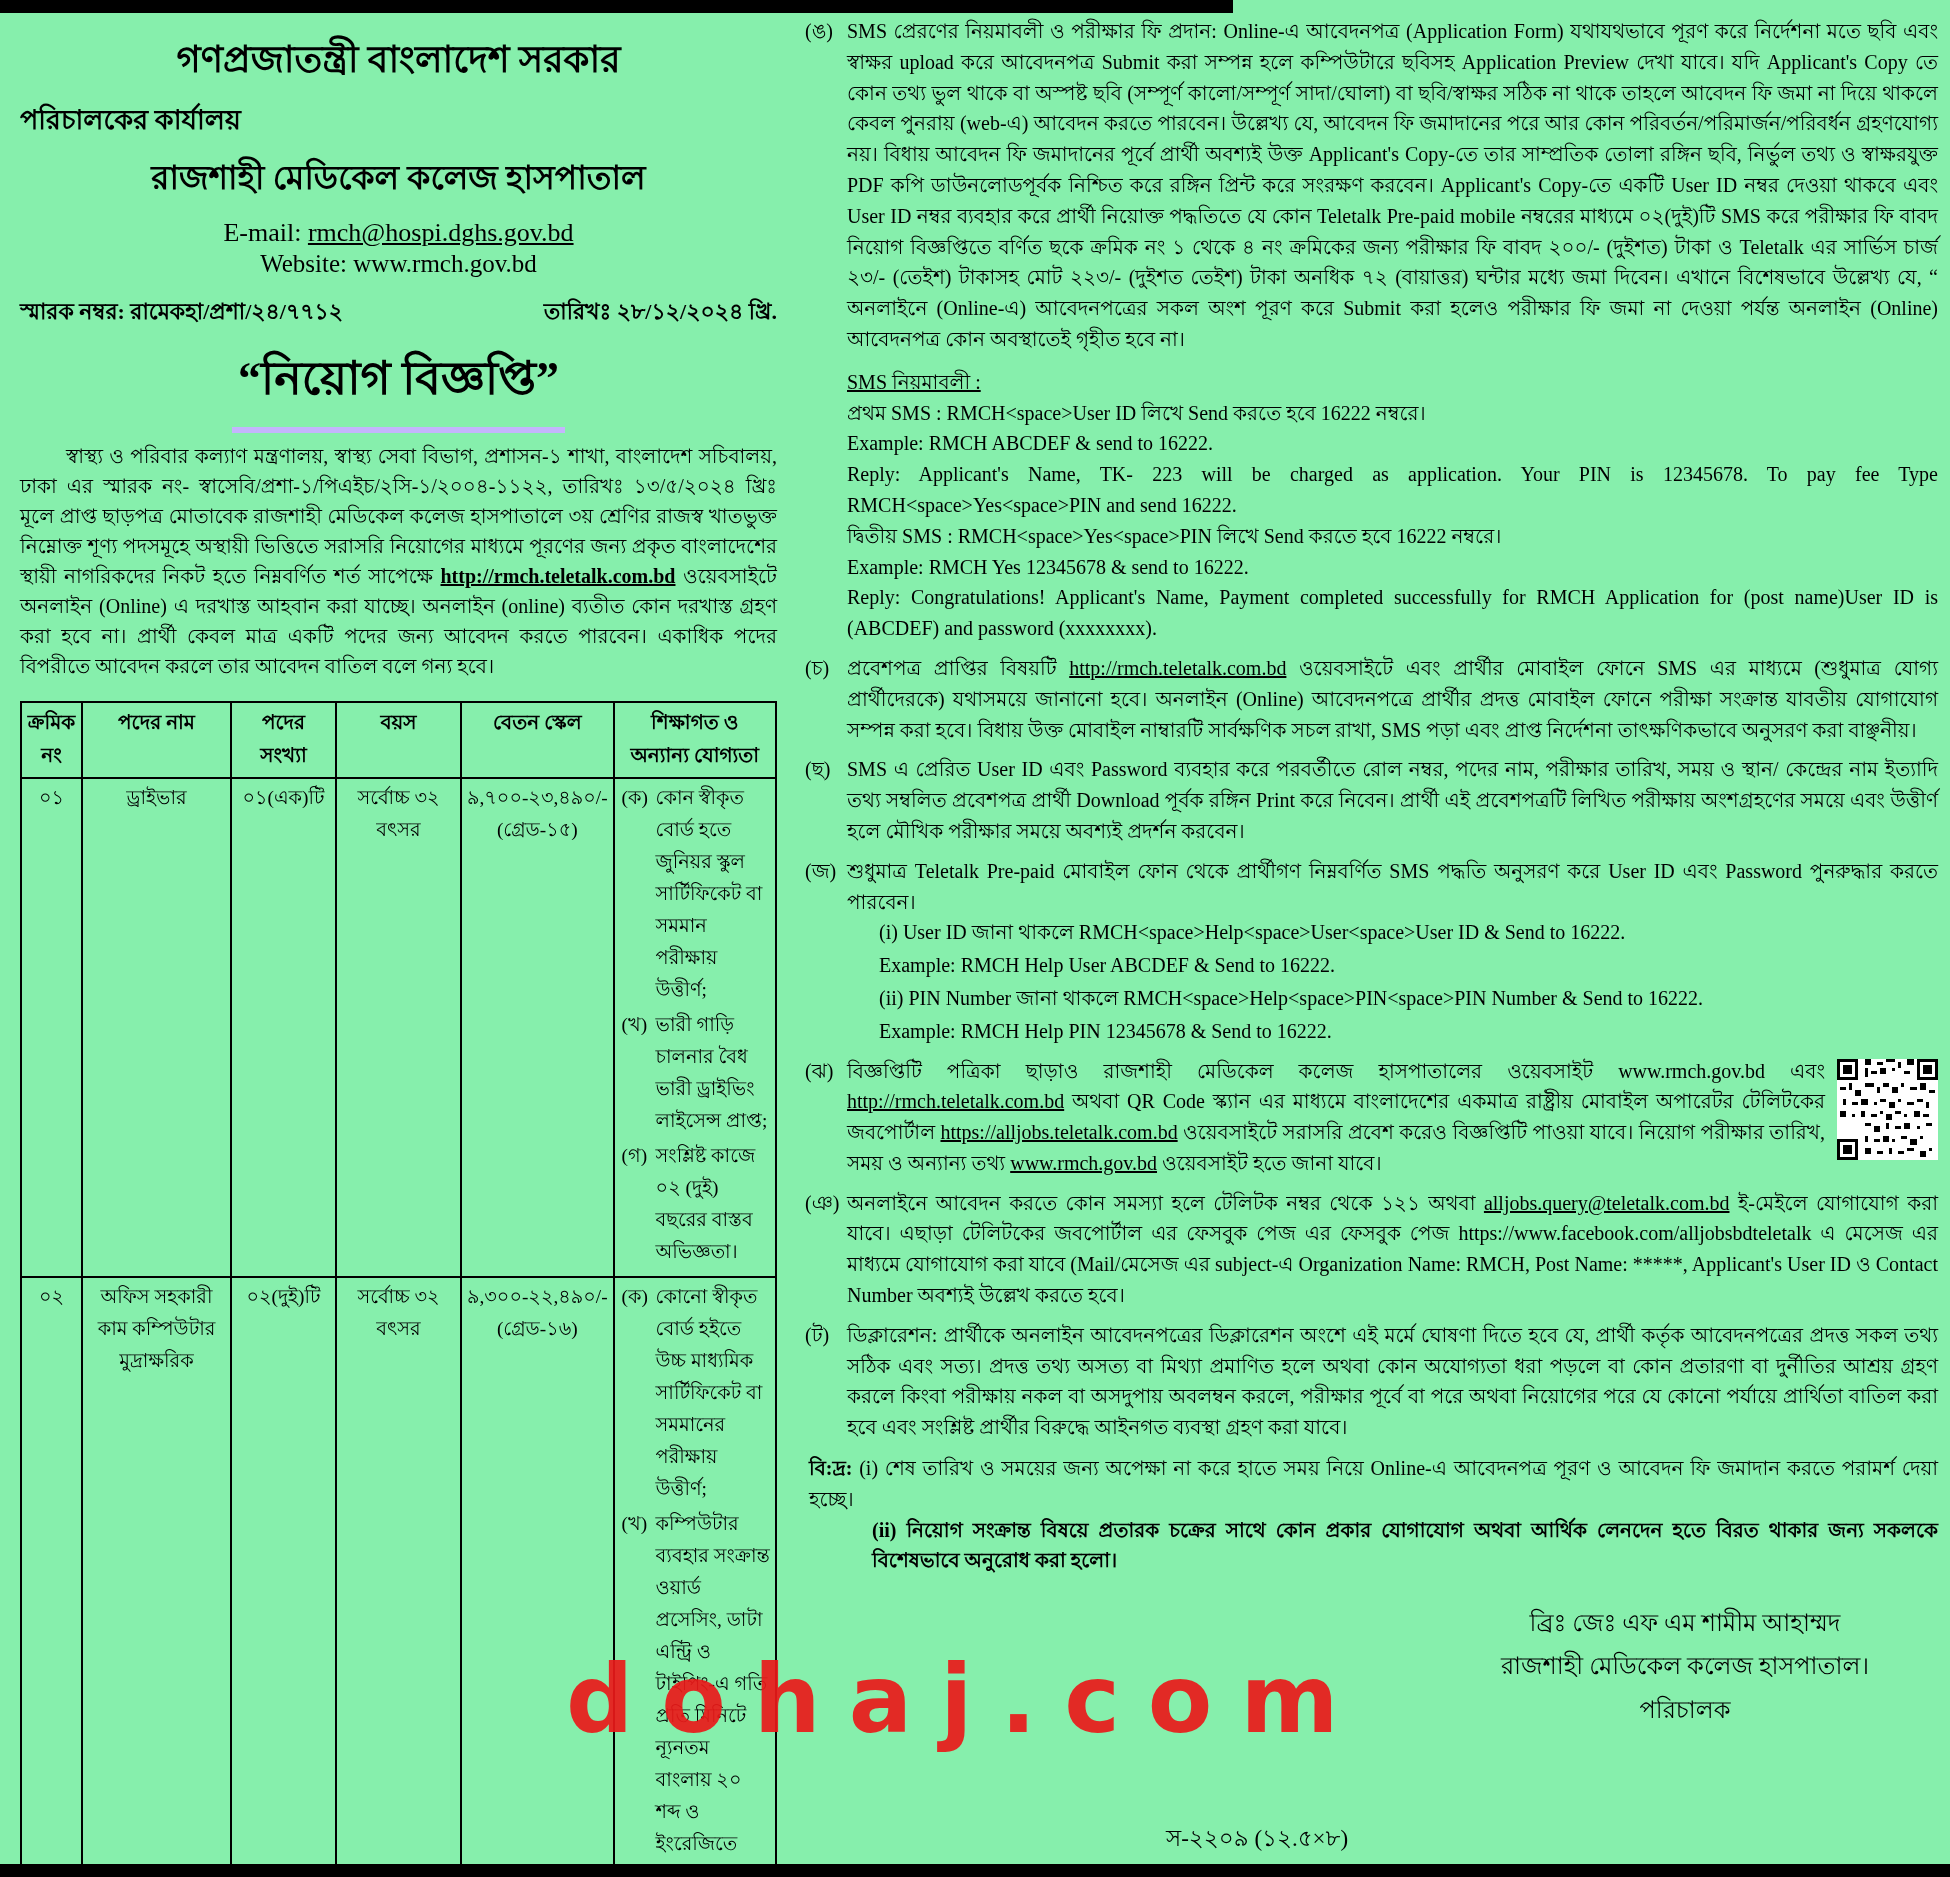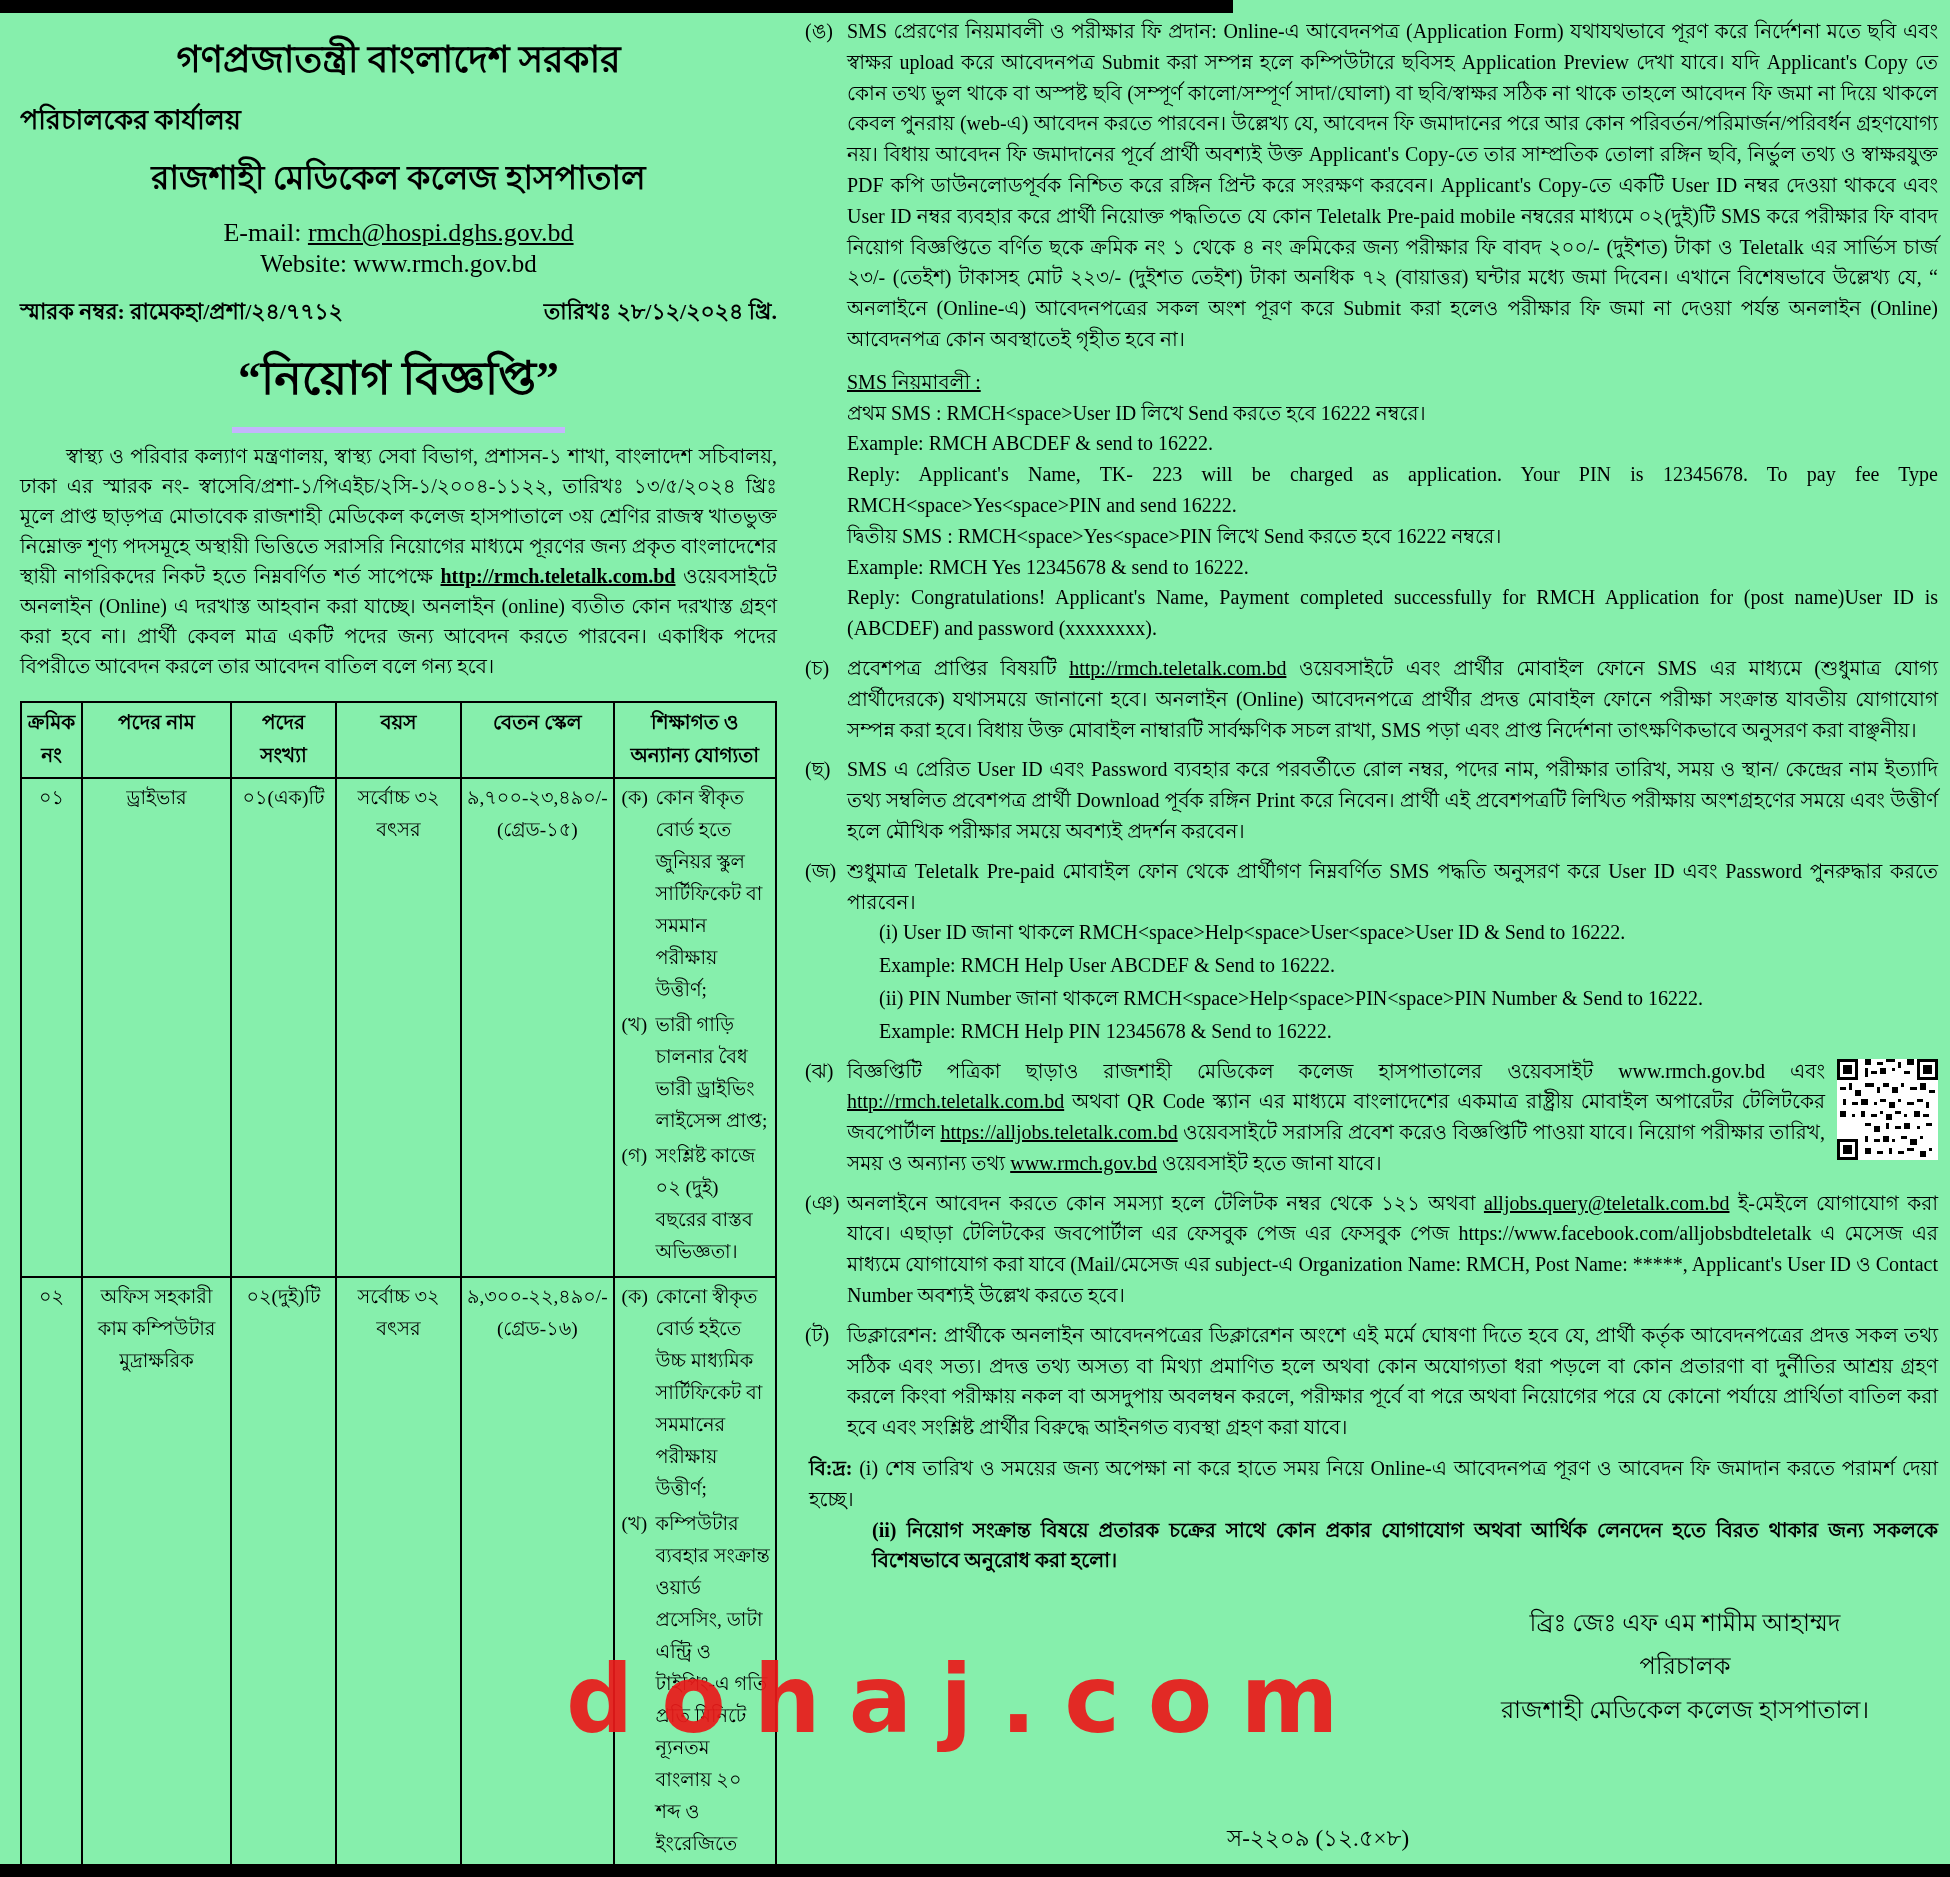--- a/index.html
+++ b/index.html
@@ -34,21 +34,21 @@
   
   .sec{position:relative;padding-left:46px;margin-bottom:9px;}
   .sec-label{position:absolute;left:4px;}
   .sms-title{text-decoration:underline;margin-top:12px;}
   .lnk{text-decoration:underline;}
   .b{font-weight:bold;}
   .qr{float:right;width:101px;height:103px;margin:2px 0 4px 12px;}
   .note{position:relative;padding-left:8px;margin-top:10px;}
   .note .note-ii{padding-left:63px;font-weight:bold;}
   .sig{float:right;text-align:center;margin:26px 69px 0 0;font-size:24px;line-height:1.8;}
-  .print-code{position:absolute;left:1227px;top:1820px;font-size:23px;}
+  .print-code{position:absolute;left:1166px;top:1820px;font-size:23px;}
   .watermark{position:absolute;left:566px;top:1645px;font-size:94px;font-weight:bold;
              color:rgba(234,25,25,0.92);letter-spacing:28px;white-space:nowrap;z-index:5;
              font-family:"DejaVu Sans","Liberation Sans",sans-serif;}
 </style>
 </head>
 <body>
 
 <div class="page">
   <div class="top-bar"></div>
 
@@ -256,22 +256,22 @@
       </div>
 
       <div class="note">
         <span class="b">বি:দ্র:</span>
         <span>(i) শেষ তারিখ ও সময়ের জন্য অপেক্ষা না করে হাতে সময় নিয়ে Online-এ আবেদনপত্র পূরণ ও আবেদন ফি জমাদান করতে পরামর্শ দেয়া হচ্ছে।</span>
         <div class="note-ii">(ii) নিয়োগ সংক্রান্ত বিষয়ে প্রতারক চক্রের সাথে কোন প্রকার যোগাযোগ অথবা আর্থিক লেনদেন হতে বিরত থাকার জন্য সকলকে বিশেষভাবে অনুরোধ করা হলো।</div>
       </div>
 
       <div class="sig">
         <div>ব্রিঃ জেঃ এফ এম শামীম আহাম্মদ</div>
+        <div>রাজশাহী মেডিকেল কলেজ হাসপাতাল।</div>
         <div>পরিচালক</div>
-        <div>রাজশাহী মেডিকেল কলেজ হাসপাতাল।</div>
       </div>
     </div>
   </div>
 
   <div class="watermark">dohaj.com</div>
   <div class="print-code">স-২২০৯ (১২.৫×৮)</div>
   <div class="bottom-bar"></div>
 </div>
 
 

